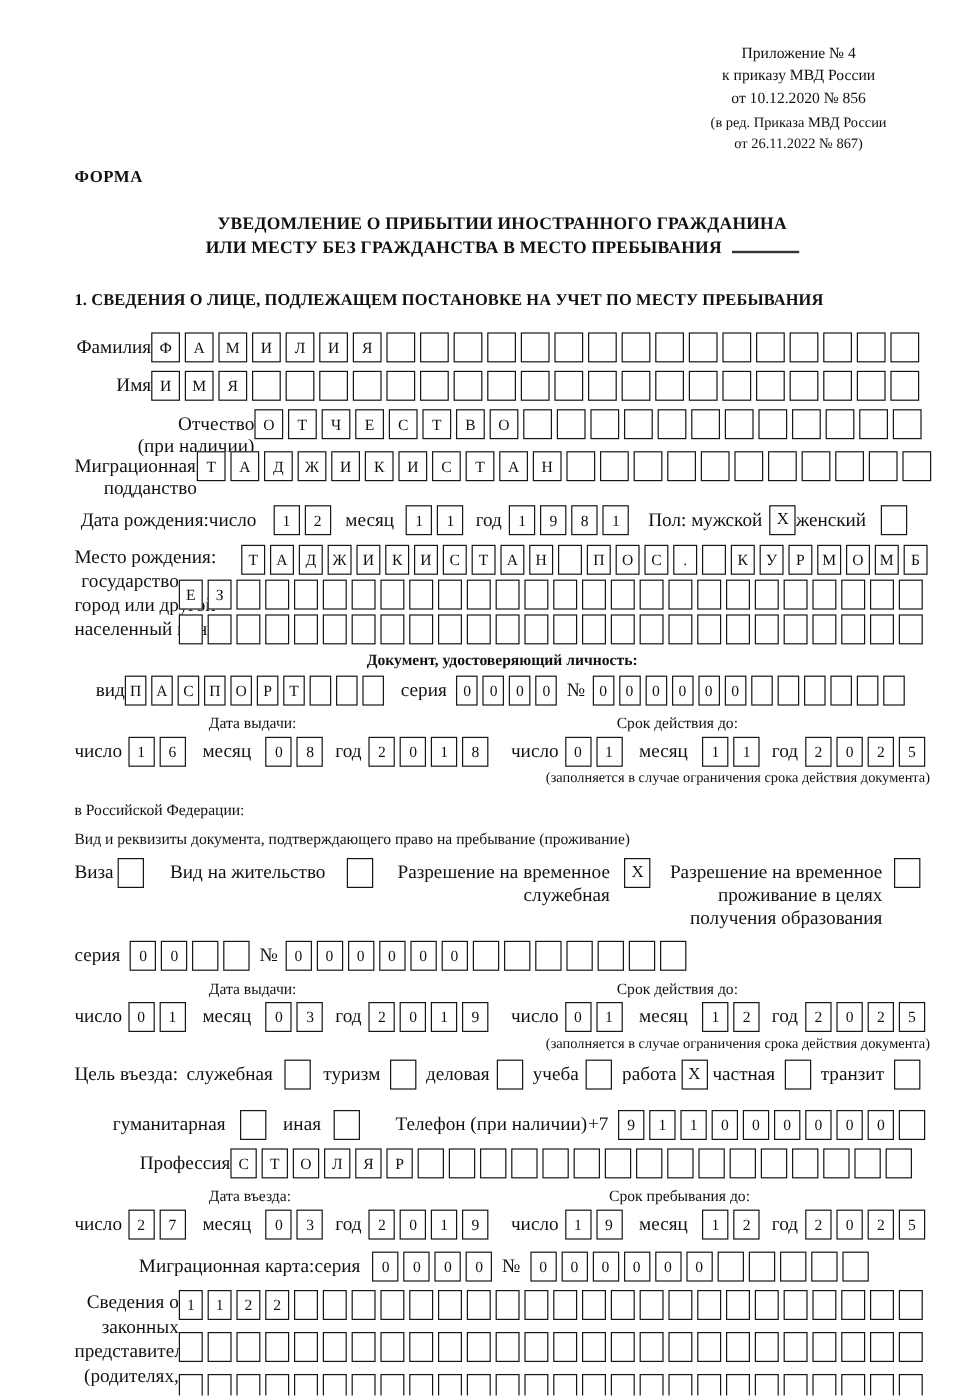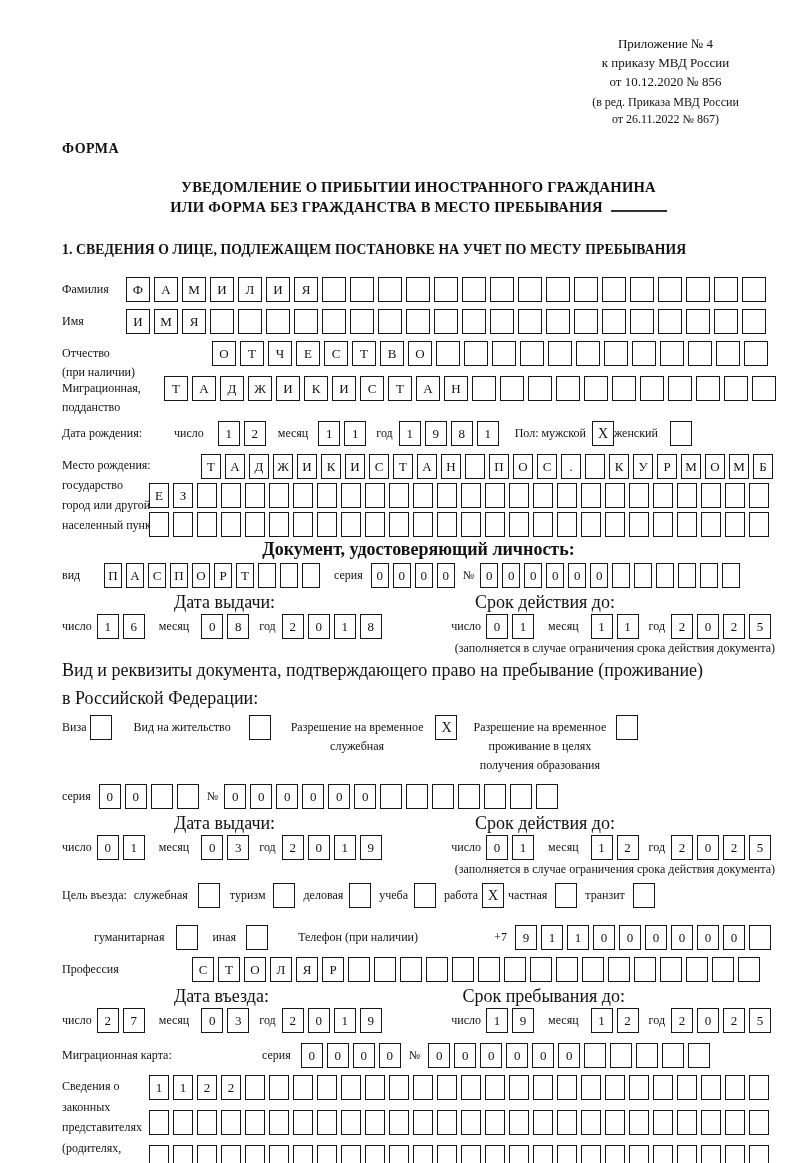--- a/index.html
+++ b/index.html
@@ -5,39 +5,39 @@
   * { box-sizing: border-box; margin: 0; padding: 0; }
   html, body { background: #ffffff; }
   body {
     width: 800px; height: 1163px;
     font-family: "Liberation Serif", "DejaVu Serif", serif;
     color: #111; overflow: hidden;
   }
   .page { width: 800px; height: 1163px; padding: 34px 25px 0 62px; }
 
   
-  .t  { font-size: 18px; line-height: 19px; }
+  .t  { font-size: 13px; line-height: 19px; }
   .b  { font-weight: bold; }
   .right { text-align: left; }
   .center { text-align: center; }
 
   
   .appendix { width: 175px; margin-left: auto; margin-right: 22px; text-align: center; }
   .appendix .l1 { font-size: 13px; line-height: 19px; }
   .appendix .l2 { font-size: 12px; line-height: 17px; }
   .forma { margin-top: 13px; margin-right: 24px; font-size: 14px; letter-spacing: .5px; }
 
   
   .title { margin-top: 21px; font-size: 14.6px; line-height: 19.5px; letter-spacing: .2px; }
   .blank-line { display: inline-block; width: 56px; border-bottom: 2px solid #333; height: 12px; margin-left: 8px; }
   .sec1 { margin-top: 25px; font-size: 13.7px; letter-spacing: .1px; }
 
   
   .frow { display: flex; align-items: flex-start; margin-bottom: 7px; }
-  .lbl { font-size: 12px; line-height: 19px; padding-top: 3px; flex: 0 0 auto; white-space: nowrap; }
+  .lbl { font-size: 16px; line-height: 19px; padding-top: 3px; flex: 0 0 auto; white-space: nowrap; text-align: right; }
 
   
   .cells { display: flex; flex: 0 0 auto; }
   .cell {
     width: 24px; height: 25px; border: 1.7px solid #161616; margin-right: 4px;
     display: flex; align-items: center; justify-content: center;
     font-size: 13px; flex: 0 0 auto; background: #fff;
   }
   .n .cell { width: 20px; }   
   .m .cell { width: 22px; }   
@@ -70,21 +70,21 @@
     <div class="l1">к приказу МВД России</div>
     <div class="l1">от 10.12.2020 № 856</div>
     <div class="l2" style="margin-top:3px">(в ред. Приказа МВД России</div>
     <div class="l2">от 26.11.2022 № 867)</div>
   </div>
   <div class="forma b right">ФОРМА</div>
 
   <div class="title b center">
     <div>УВЕДОМЛЕНИЕ О ПРИБЫТИИ ИНОСТРАННОГО ГРАЖДАНИНА</div>
     <div>
-      <span>ИЛИ ФОРМА БЕЗ ГРАЖДАНСТВА В МЕСТО ПРЕБЫВАНИЯ</span><span class="blank-line"></span>
+      <span>ИЛИ МЕСТУ БЕЗ ГРАЖДАНСТВА В МЕСТО ПРЕБЫВАНИЯ</span><span class="blank-line"></span>
     </div>
   </div>
 
   <div class="sec1 b">1. СВЕДЕНИЯ О ЛИЦЕ, ПОДЛЕЖАЩЕМ ПОСТАНОВКЕ НА УЧЕТ ПО МЕСТУ ПРЕБЫВАНИЯ</div>
 
   <div class="frow" style="margin-top:19px">
     <div class="lbl" style="width:64px">Фамилия</div>
     <div class="cells">
         <span class="cell">Ф</span>
         <span class="cell">А</span>
@@ -398,22 +398,22 @@
       <div class="cells m" style="margin-left:6px">
           <span class="cell">2</span>
           <span class="cell">0</span>
           <span class="cell">2</span>
           <span class="cell">5</span>
         </div>
     </div>
   </div>
   <div class="note">(заполняется в случае ограничения срока действия документа)</div>
 
+  <div class="t" style="margin-top:9px">в Российской Федерации:</div>
   <div class="t" style="margin-top:5px">Вид и реквизиты документа, подтверждающего право на пребывание (проживание)</div>
-  <div class="t" style="margin-top:9px">в Российской Федерации:</div>
 
   <div style="display:flex;margin-top:7px">
     <div style="display:flex;align-items:flex-start">
       <div class="lbl" style="padding-top:3px">Виза</div>
       <div class="chk" style="margin-left:3px"></div>
     </div>
     <div style="display:flex;align-items:flex-start;margin-left:22px">
       <div class="lbl" style="padding-top:3px">Вид на жительство</div>
       <div class="chk" style="margin-left:18px"></div>
     </div>

